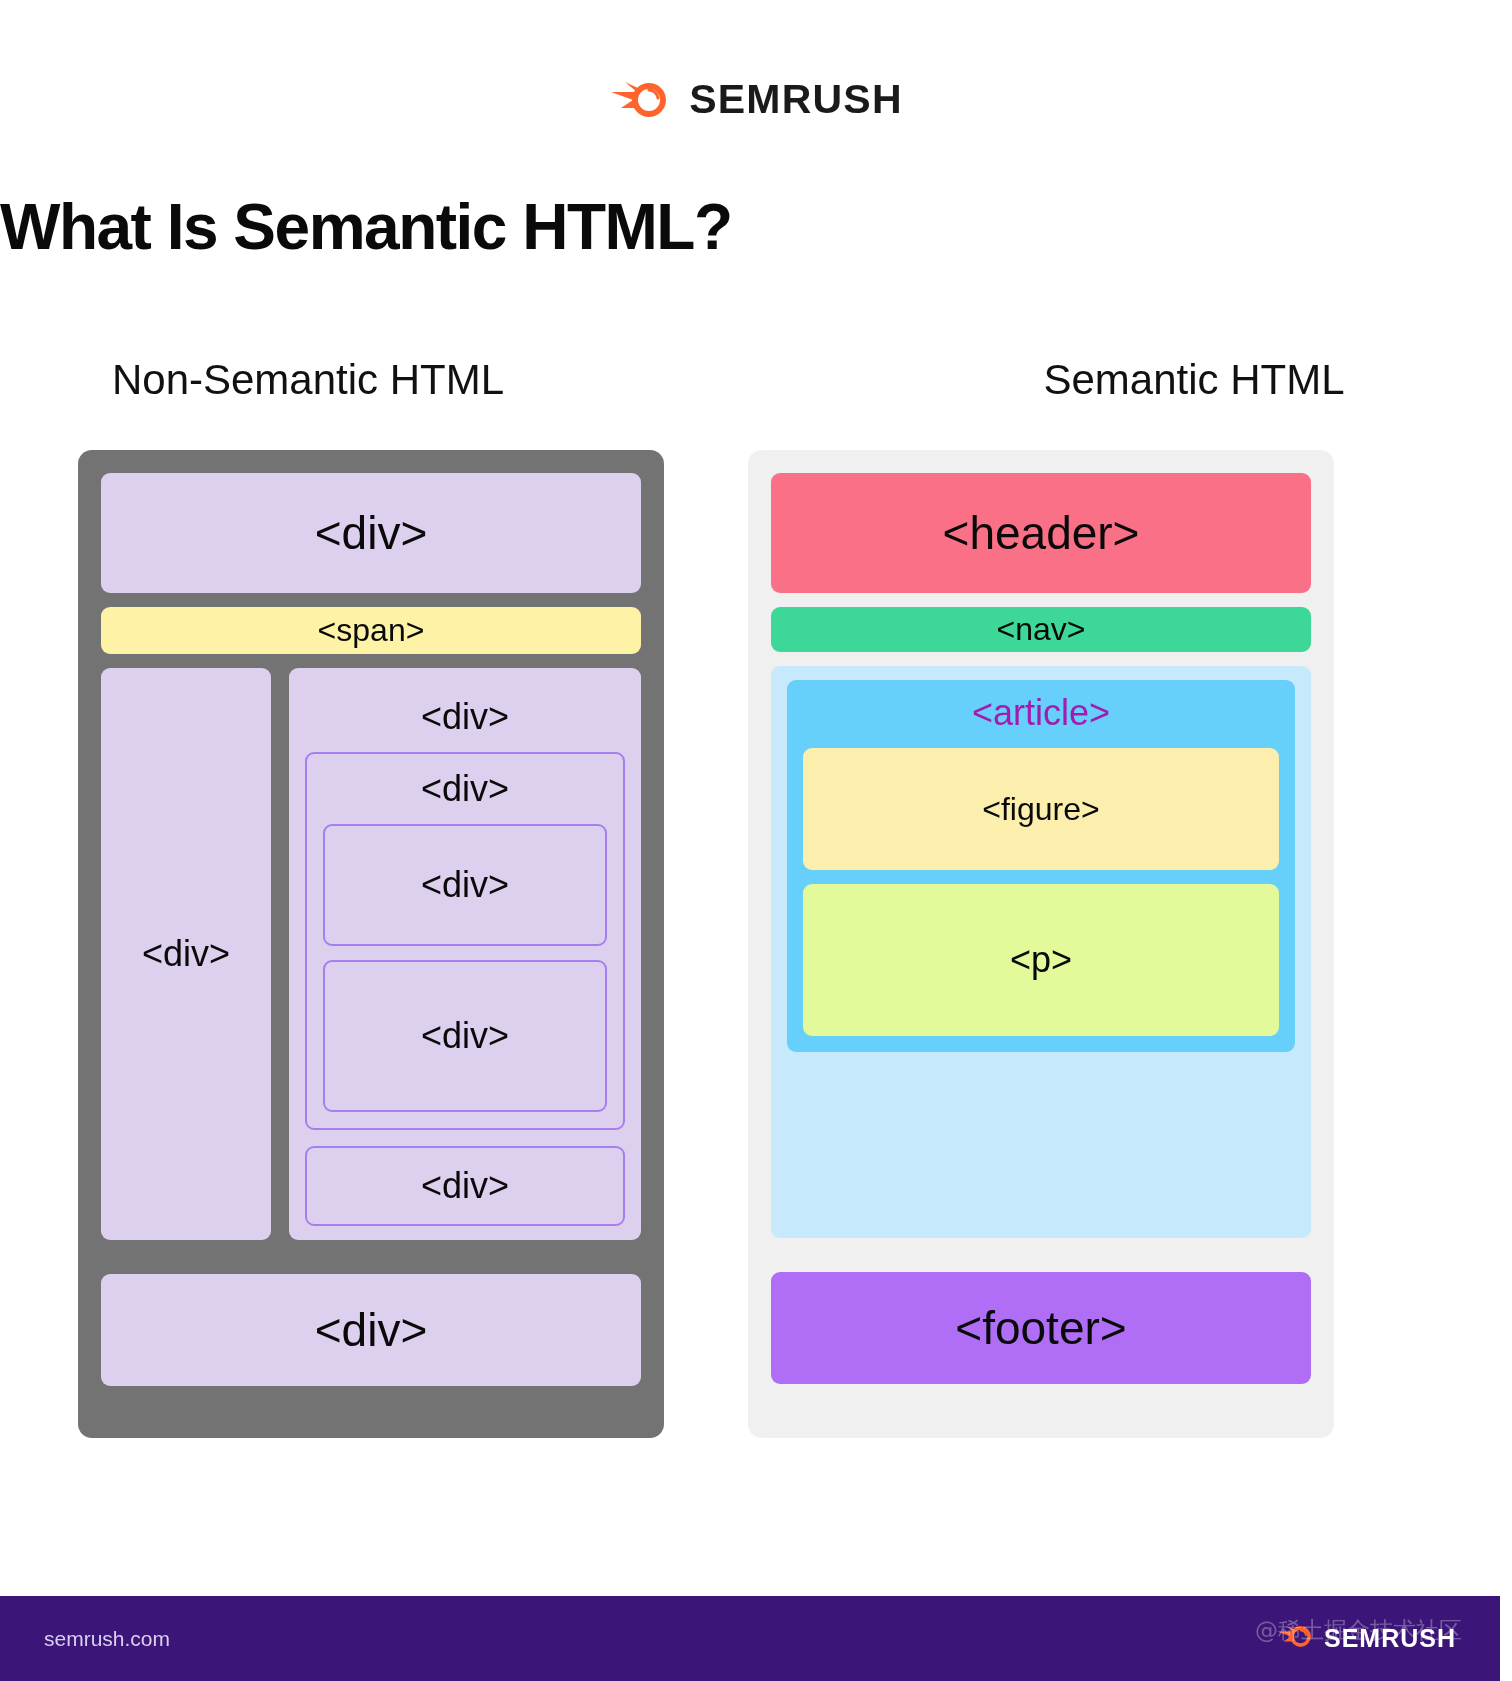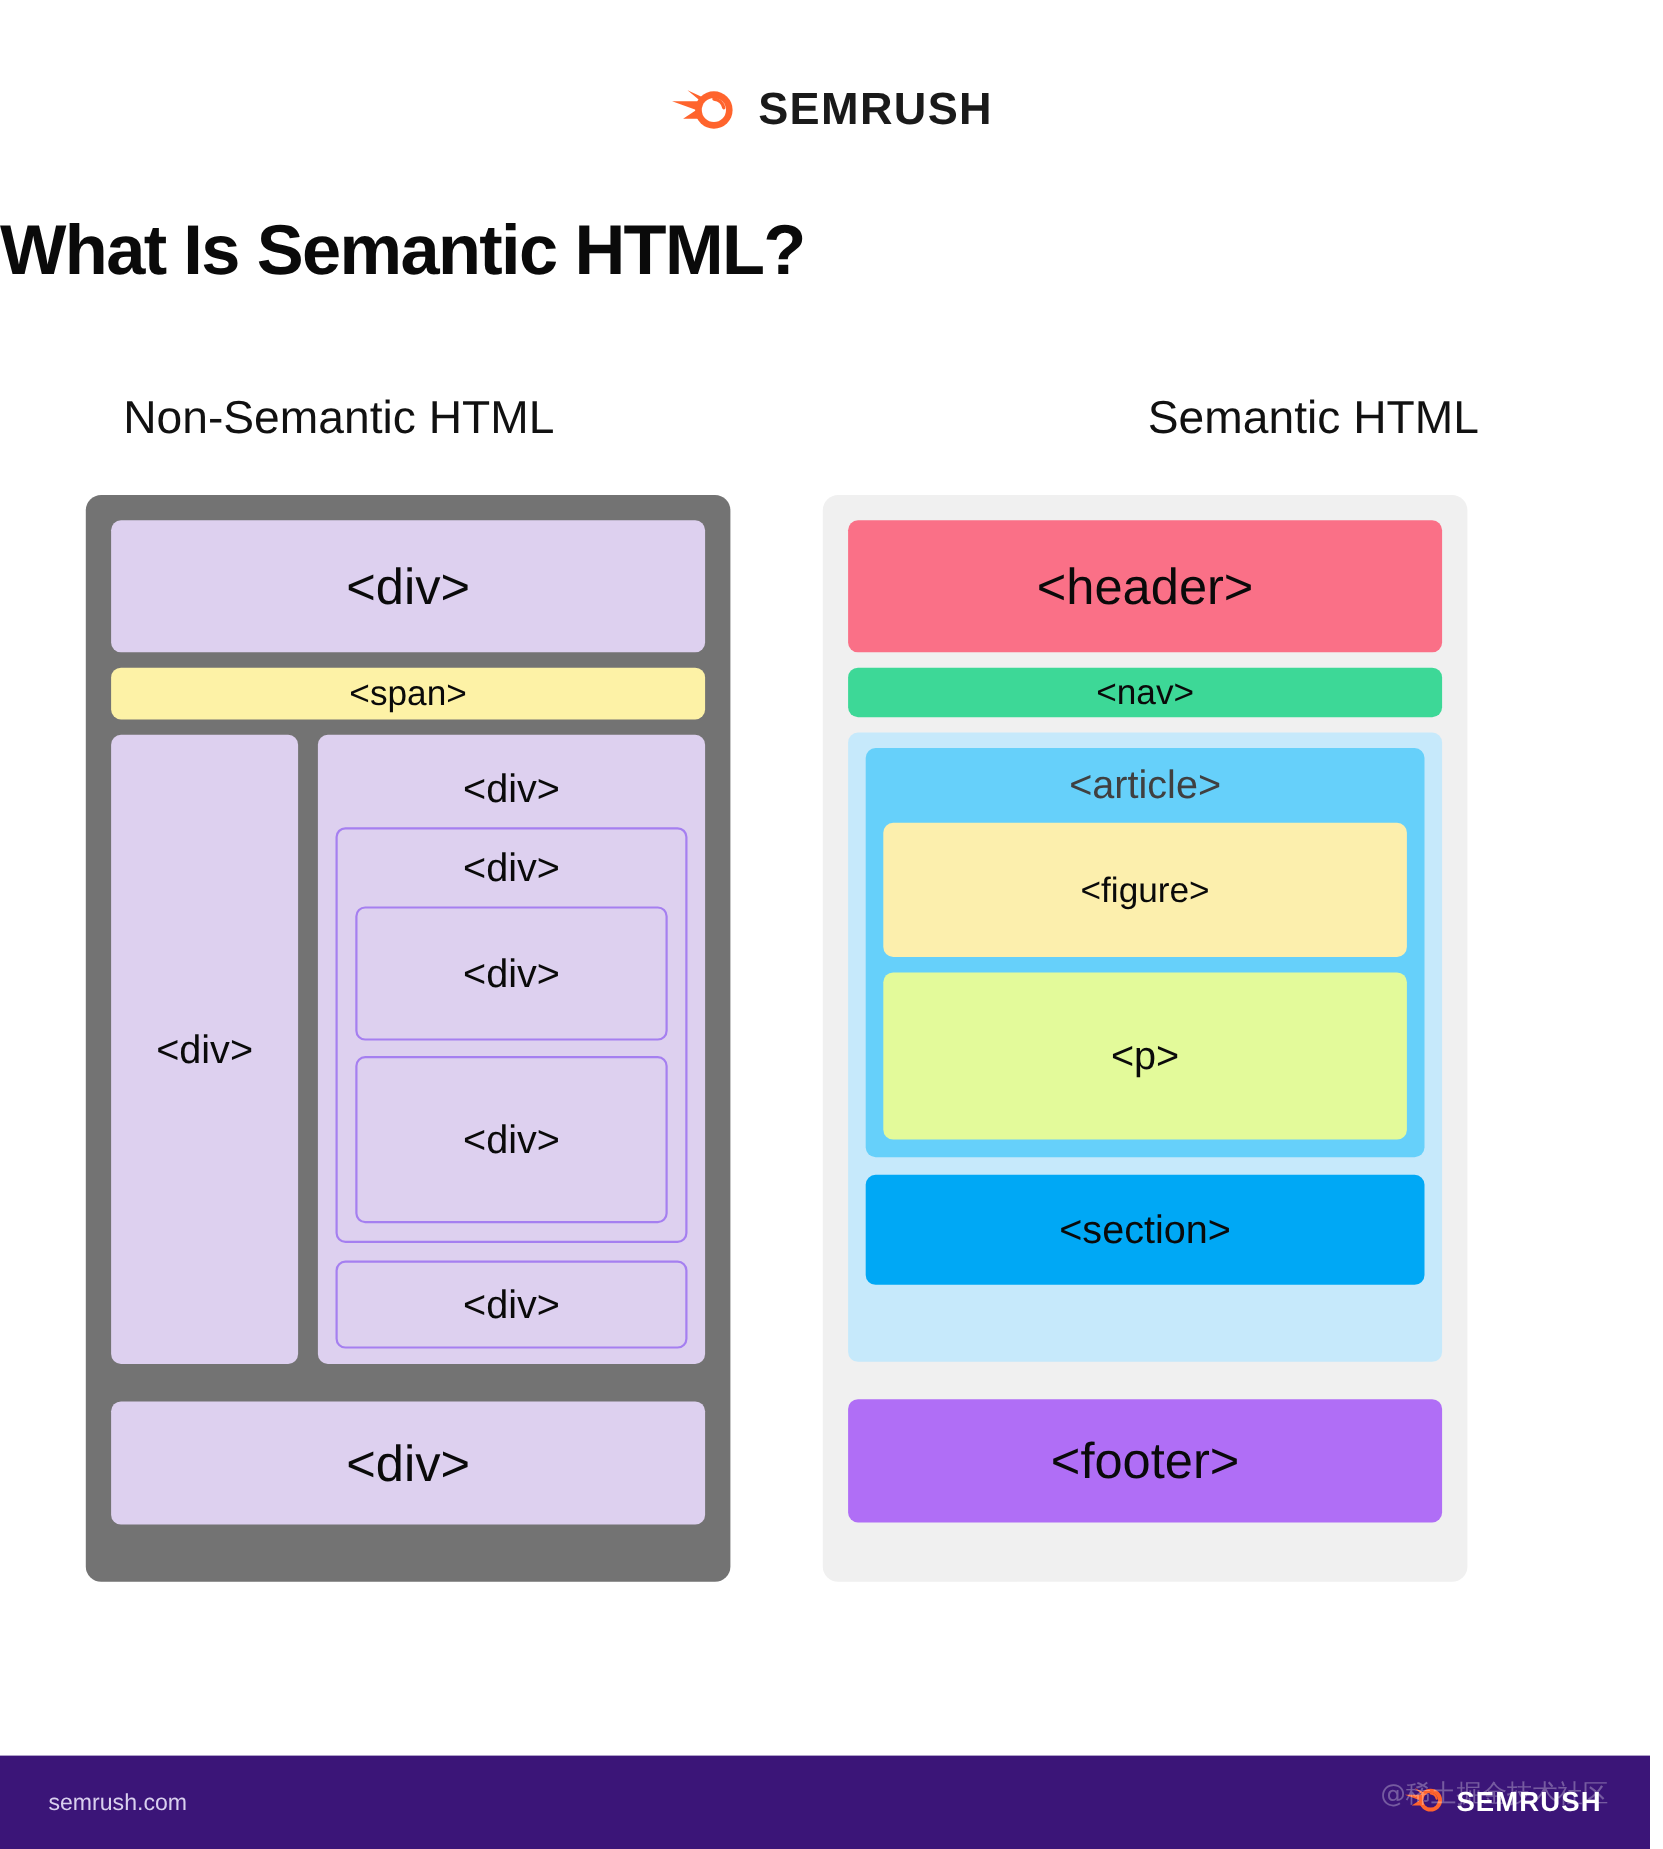--- a/index.html
+++ b/index.html
@@ -213,21 +213,21 @@
     background: #66d0fa;
     border-radius: 9px;
     padding: 0 16px 16px;
     display: flex;
     flex-direction: column;
   }
   .r-article-label {
     text-align: center;
     font-size: 36px;
     padding: 12px 0 14px;
-    color: #404040;
+    color: #a21caf;
   }
   .r-figure {
     background: #fcefad;
     border-radius: 9px;
     height: 122px;
     font-size: 32px;
     display: flex;
     align-items: center;
     justify-content: center;
   }
@@ -361,21 +361,20 @@
 
 
       <div class="box r-main">
 
         <div class="r-article">
           <div class="r-article-label">&lt;article&gt;</div>
           <div class="r-figure">&lt;figure&gt;</div>
           <div class="r-p">&lt;p&gt;</div>
         </div>
 
-        <div class="r-section">&lt;section&gt;</div>
       </div>
 
     </div>
 
     <div class="box r-footer">&lt;footer&gt;</div>
   </div>
 
 </div>
 
 <div class="bottom-bar">

